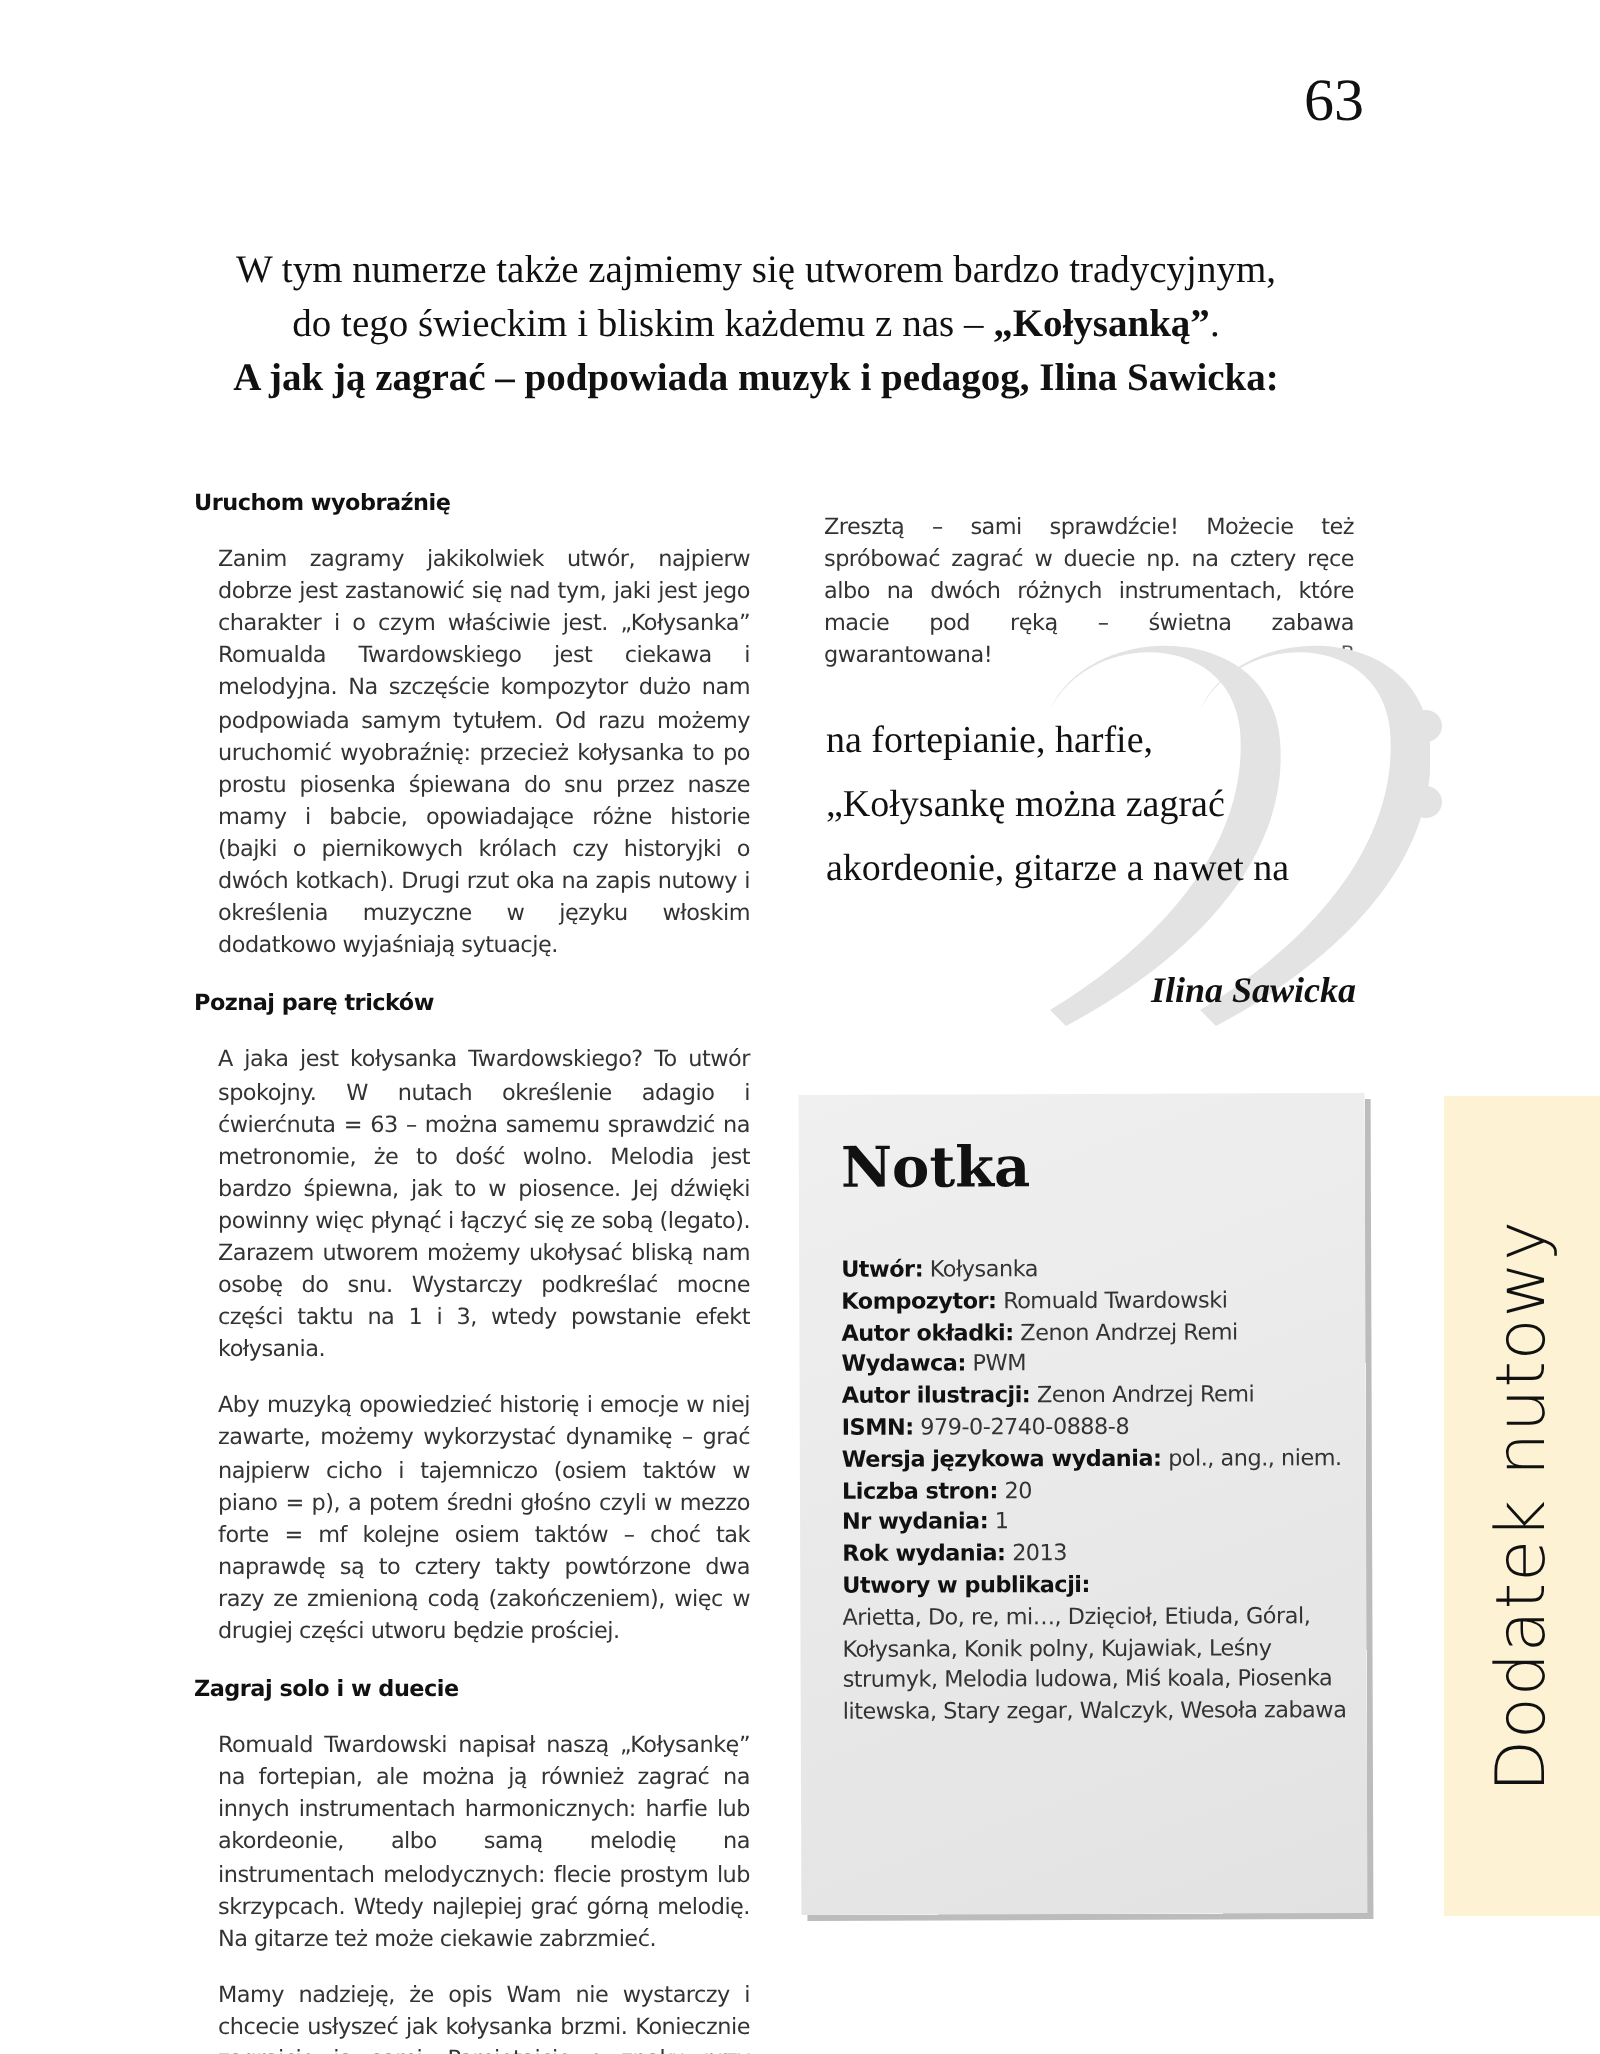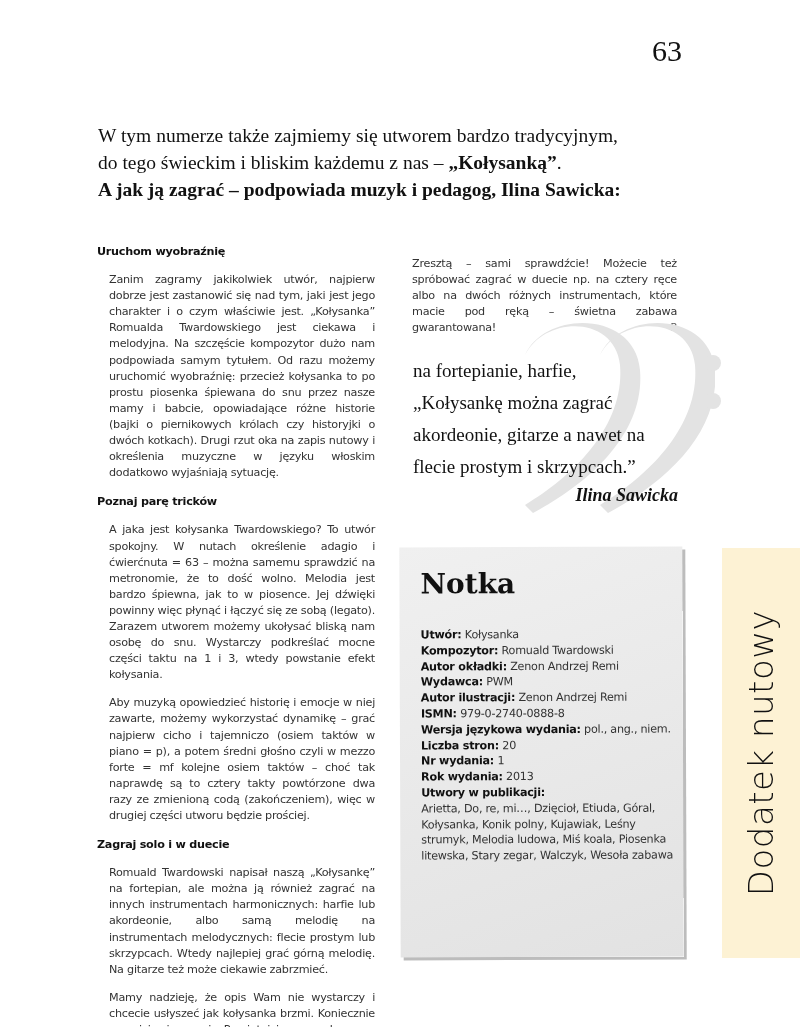--- a/index.html
+++ b/index.html
@@ -1,18 +1,18 @@
 <!DOCTYPE html>
 <html><head>
 <meta charset="utf-8">
 <style>
   html, body { margin:0; padding:0; background:#ffffff; }
   body { width:800px; height:1027px; position:relative; overflow:hidden; font-family:"DejaVu Sans", sans-serif; color:#222; }
   .page-number { position:absolute; left:652px; top:34px; font-family:"Liberation Serif", serif; font-size:30px; color:#111; }
-  .intro { position:absolute; left:98px; top:122px; width:560px; font-family:"Liberation Serif", serif; font-size:19.5px; line-height:27px; color:#111; }
+  .intro { position:absolute; left:98px; top:122px; width:560px; font-family:"Liberation Serif", serif; font-size:19.5px; line-height:27px; color:#111;text-align:center; }
   .intro b { font-weight:bold; }
   .col { position:absolute; font-family:"DejaVu Sans", sans-serif; font-size:11.2px; line-height:16.1px; color:#333; text-align:justify; letter-spacing:-0.25px; }
   .col-left { left:97px; top:244px; width:290px; }
   .col-right { left:400px; top:244px; width:289px; }
   .col h3 { margin:0; font-size:11.2px; font-weight:bold; color:#111; line-height:16.1px; }
   .col p { margin:12px; }
   .col .section { margin-bottom:13px; }
   .endmark { float:right; font-size:10px; color:#555; }
   .quote-wrap { position:absolute; left:400px; top:325px; width:330px; height:200px; }
   .clef { position:absolute; left:105px; top:-10px; font-family:"Liberation Serif", serif; font-size:190px; color:#e3e3e3; line-height:1; letter-spacing:-30px; }
@@ -67,21 +67,20 @@
     </svg>
   </div>
   <div class="clef-dots">
       <span></span>
       <span></span>
     </div>
   <div class="quote">
     <div>na fortepianie, harfie,</div>
     <div>„Kołysankę można zagrać</div>
     <div>akordeonie, gitarze a nawet na</div>
-    <div>flecie prostym i skrzypcach.”</div>
   </div>
   <div class="quote-author">Ilina Sawicka</div>
 </div>
 
 <div class="note">
   <div class="note-title">Notka</div>
   <div class="note-list">
     <div><b>Utwór:</b> <span>Kołysanka</span></div>
     <div><b>Kompozytor:</b> <span>Romuald Twardowski</span></div>
     <div><b>Autor okładki:</b> <span>Zenon Andrzej Remi</span></div>

